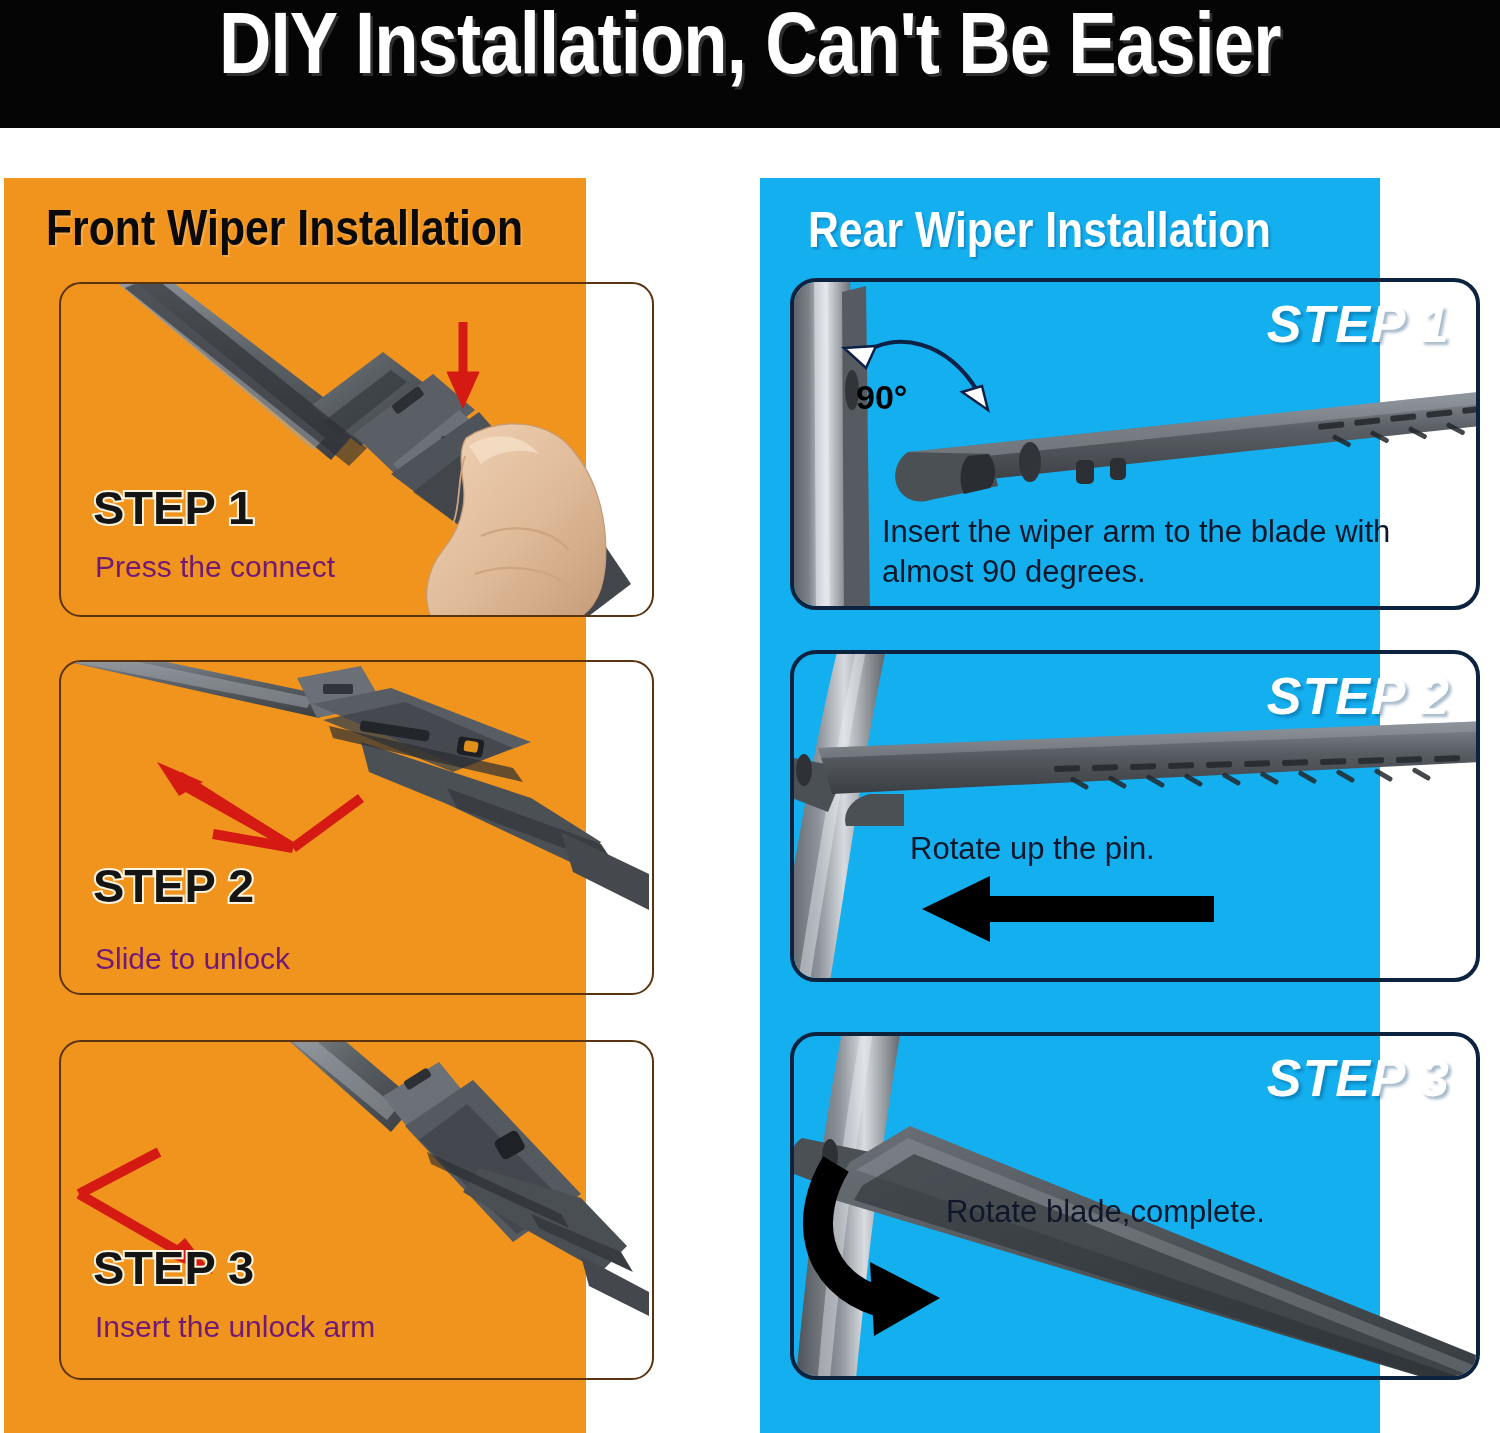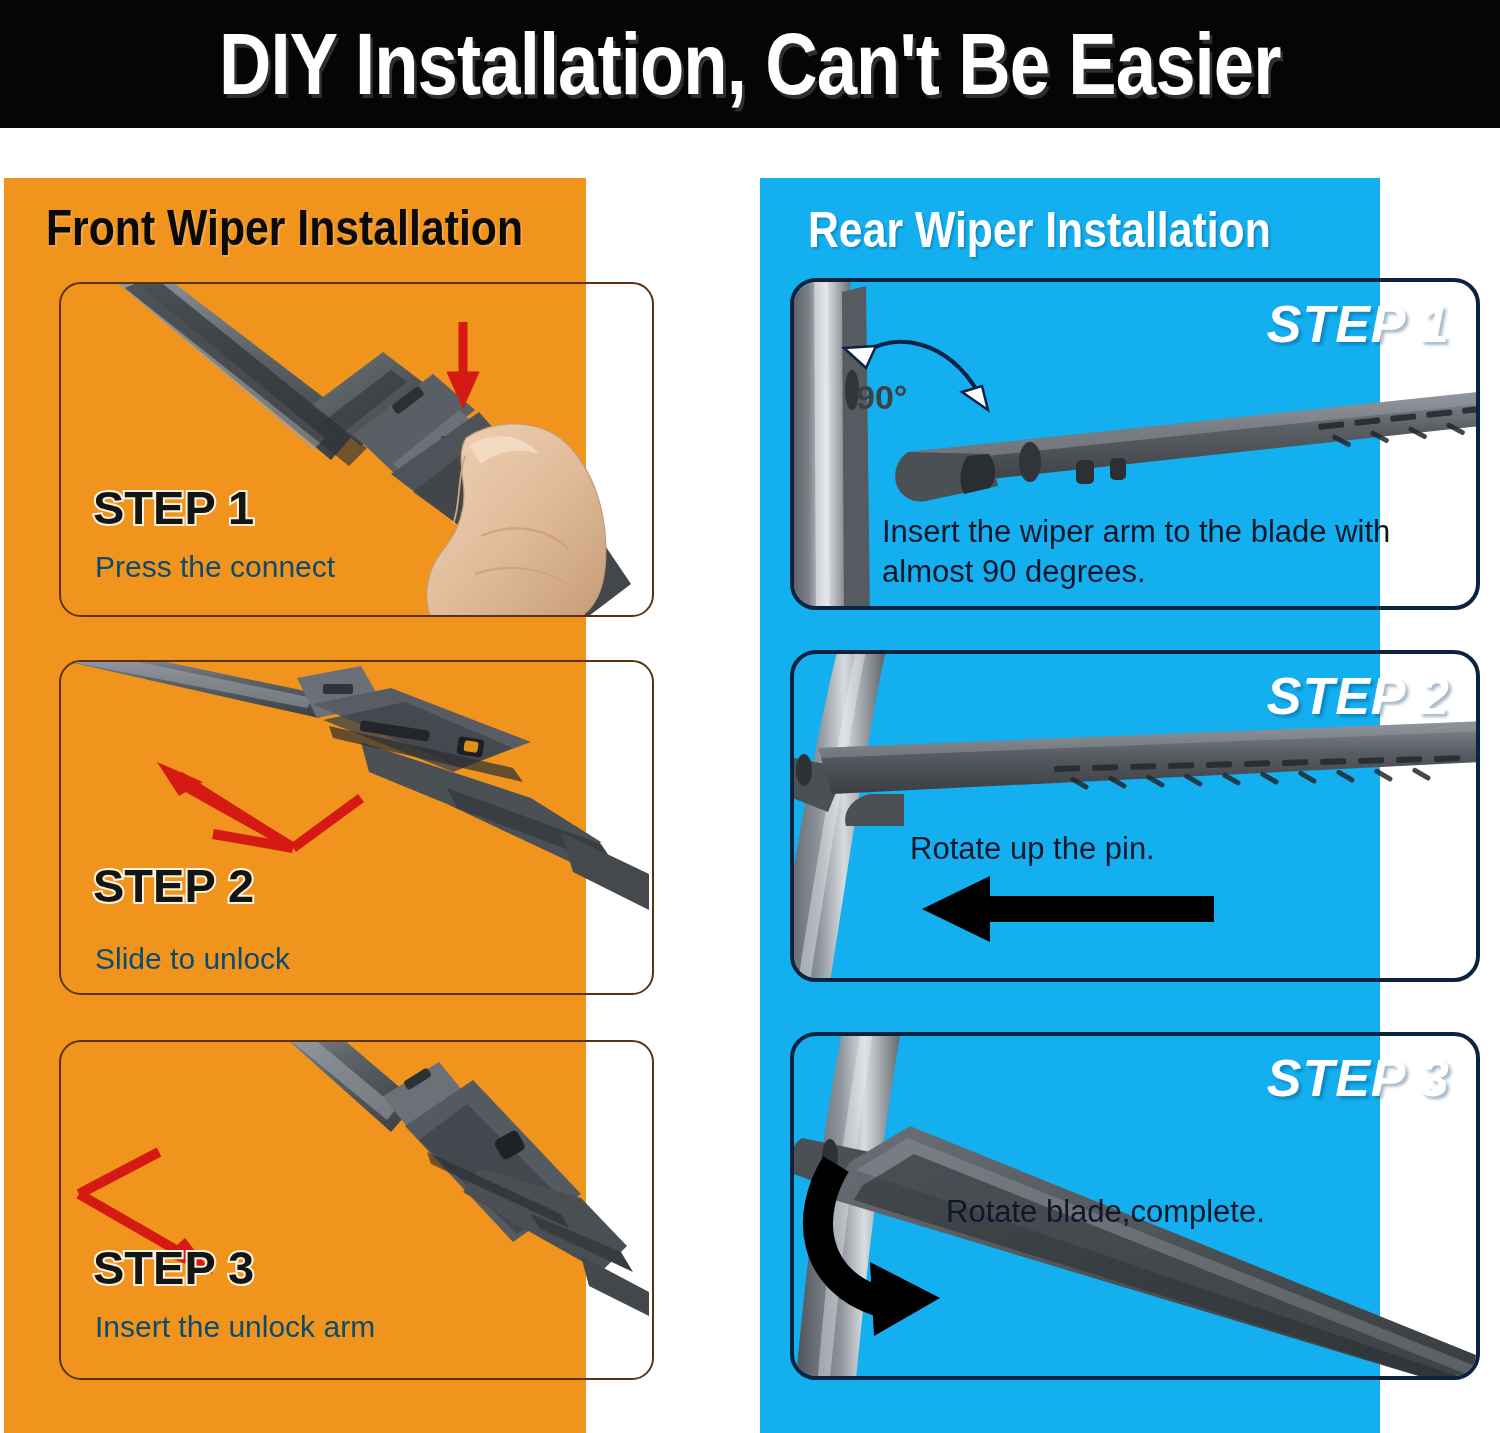--- a/index.html
+++ b/index.html
@@ -5,21 +5,21 @@
   * { margin:0; padding:0; box-sizing:border-box; }
   html,body { width:1500px; height:1433px; background:#ffffff; overflow:hidden; }
   body { font-family:"Liberation Sans", sans-serif; }
 
   #root { position:relative; width:1500px; height:1433px; background:#ffffff; }
 
   
   .banner {
     position:absolute; left:0; top:0; width:1500px; height:128px;
     background:#050505;
-    display:flex; align-items:center; justify-content:center;
+    display:flex; justify-content:center;
   }
   .banner-title {
     color:#ffffff;
     font-family:"Liberation Sans", sans-serif;
     font-size:78px; font-weight:bold;
     letter-spacing:-1px;
     transform:scaleX(0.93) scaleY(1.12);
     text-shadow:3px 3px 0 rgba(80,80,80,0.55);
     white-space:nowrap;
   }
@@ -65,21 +65,21 @@
     font-size:47px; font-weight:bold; color:#141414;
     letter-spacing:0px;
     -webkit-text-stroke:4px #fdf3de;
     paint-order:stroke fill;
     white-space:nowrap;
     z-index:6;
   }
   .step-caption-left {
     position:absolute; left:34px;
     font-family:"Liberation Sans", sans-serif;
-    font-size:30px; font-weight:normal; color:#0c4a6e;
+    font-size:30px; font-weight:normal; color:#701a75;
     white-space:nowrap; z-index:6;
   }
   .lb1 .step-label-left  { top:196px; }
   .lb1 .step-caption-left{ top:266px; }
   .lb2 .step-label-left  { top:196px; }
   .lb2 .step-caption-left{ top:280px; }
   .lb3 .step-label-left  { top:198px; }
   .lb3 .step-caption-left{ top:268px; }
 
   
@@ -101,21 +101,21 @@
   .rb2 .step-caption-right { left:116px; top:175px; }
   .rb3 .step-caption-right { left:152px; top:112px;margin-top:44px; }
 
   
   .angle-anno {
     position:absolute; left:42px; top:48px; width:190px; height:110px; z-index:9;
   }
   .angle-text {
     position:absolute; left:20px; top:48px;
     font-family:"Liberation Sans", sans-serif;
-    font-size:34px; font-weight:bold; color:#404040;
+    font-size:34px; font-weight:bold; color:#000000;
     white-space:nowrap;
   }
 
   
   .art { position:absolute; z-index:2; pointer-events:none; }
   .arrow-layer { position:absolute; z-index:5; pointer-events:none; }
 </style>
 </head>
 <body>
 

